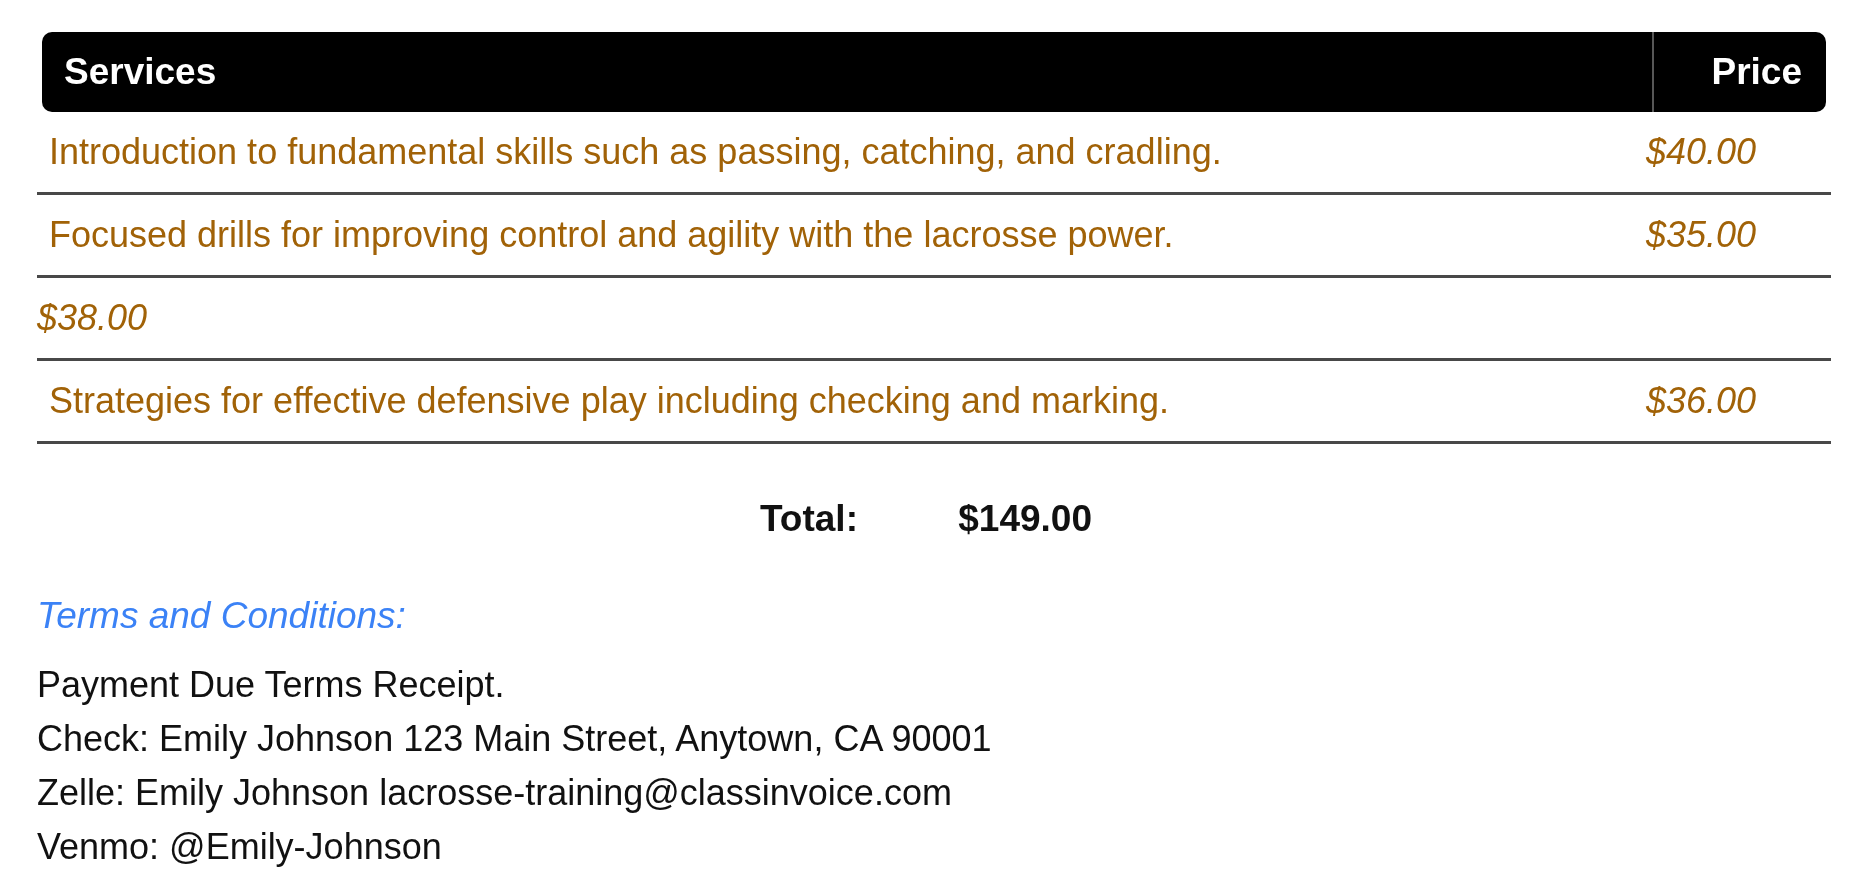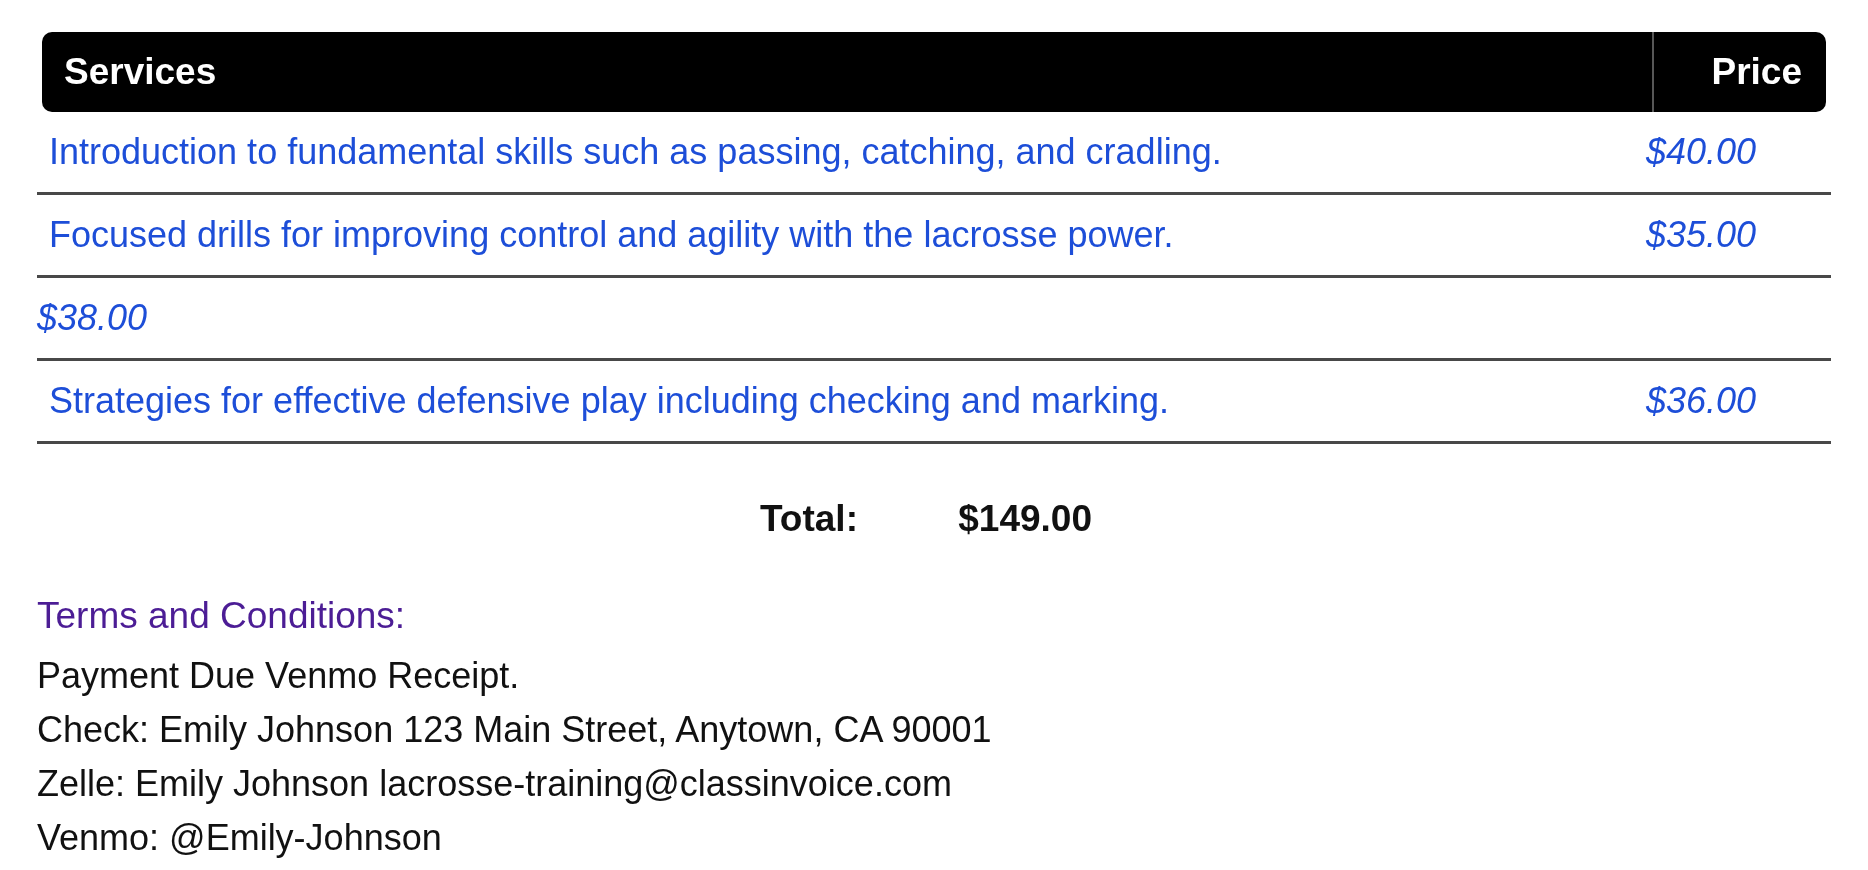--- a/index.html
+++ b/index.html
@@ -41,45 +41,46 @@
     padding-right: 24px;
   }
 
   
   .row {
     display: flex;
     align-items: center;
     height: 83px;
     border-bottom: 3px solid #484848;
     font-size: 36px;
-    color: #1d4ed8;
+    color: #a16207;
   }
   .cell-service { flex: 1; padding-left: 12px; }
   .cell-price { width: 185px; text-align: left; padding-right: 14px; font-style: italic; }
 
   
   .total-row {
     display: flex;
     align-items: center;
     justify-content: center;
     height: 92px;
     font-size: 37px;
     font-weight: 700;
     color: #111111;
     margin-top: 29px;
   }
   .total-value { width: 250px; text-align: right; padding-right: 16px; }
 
   
   .terms { margin-top: 26px; }
   .terms-heading {
-    color: #4c1d95;
+    color: #3b82f6;
     font-size: 37px;
     line-height: 50px;
-    margin-bottom: 8px;
+    margin-bottom: 17px;
+    font-style: italic;
   }
   .terms-line {
     color: #111111;
     font-size: 36px;
     line-height: 54px;
   }
 </style>
 </head>
 <body>
 
@@ -114,20 +115,20 @@
 
       <div class="total-row">
         <div class="total-label">Total:</div>
         <div class="total-value">$149.00</div>
       </div>
 
     </div>
 
     <div class="terms">
       <div class="terms-heading">Terms and Conditions:</div>
-      <div class="terms-line">Payment Due Venmo Receipt.</div>
+      <div class="terms-line">Payment Due Terms Receipt.</div>
       <div class="terms-line">Check: Emily Johnson 123 Main Street, Anytown, CA 90001</div>
       <div class="terms-line">Zelle: Emily Johnson lacrosse-training@classinvoice.com</div>
       <div class="terms-line">Venmo: @Emily-Johnson</div>
     </div>
 
   </div>
 </div>
 
 </body></html>

